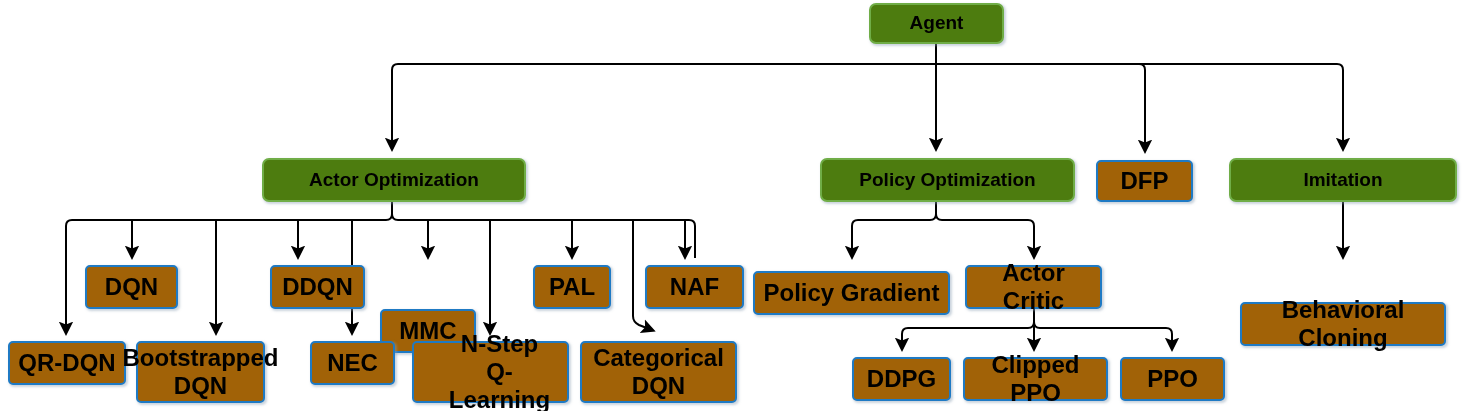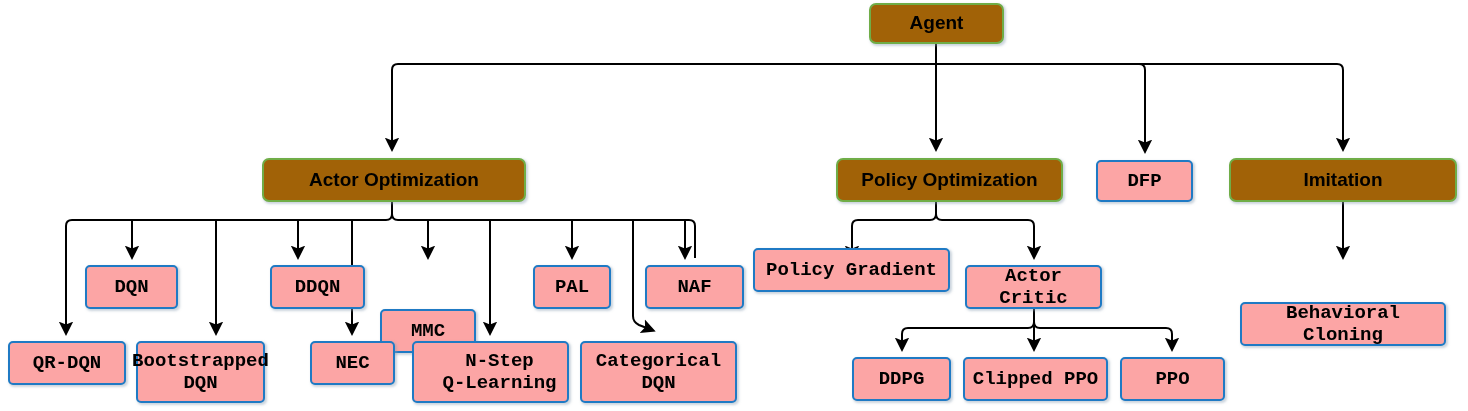--- a/index.html
+++ b/index.html
@@ -34,30 +34,29 @@
     align-items: center;
     justify-content: center;
     text-align: center;
     font-weight: bold;
     color: #000000;
     line-height: 1.18;
     border-radius: 5px;
     box-shadow: 1.5px 1.5px 2.5px rgba(140,160,180,0.45);
   }
   .node.green {
-    background: #a16207;
+    background: #4d7c0f;
     border: 2.3px solid #70ad47;
     border-radius: 7px;
     font-size: 19px;
   }
   .node.blue {
-    background: #fca5a5;
+    background: #a16207;
     border: 2.6px solid #1f7ac4;
-    font-size: 19px;
-    font-family: Liberation Mono, monospace;
+    font-size: 24px;
   }
   .node .label {
     padding: 0 6px;
     white-space: pre-line;
   }
 </style>
 </head>
 <body>
 
 <div id="diagram-root">
@@ -108,21 +107,21 @@
     </g>
   </svg>
 
   <div id="nodes-layer">
       <div class="node green" style="left: 869px; top: 3px; width: 135px; height: 41px;">
         <span class="label">Agent</span>
       </div>
       <div class="node green" style="left: 262px; top: 158px; width: 264px; height: 44px;">
         <span class="label">Actor Optimization</span>
       </div>
-      <div class="node green" style="left: 820px; top: 158px; width: 227px; height: 44px; margin-left: 16px;">
+      <div class="node green" style="left: 820px; top: 158px; width: 255px; height: 44px;">
         <span class="label">Policy Optimization</span>
       </div>
       <div class="node blue" style="left: 1096px; top: 160px; width: 97px; height: 42px;">
         <span class="label">DFP</span>
       </div>
       <div class="node green" style="left: 1229px; top: 158px; width: 228px; height: 44px;">
         <span class="label">Imitation</span>
       </div>
       <div class="node blue" style="left: 85px; top: 265px; width: 93px; height: 44px;">
         <span class="label">DQN</span>
@@ -150,21 +149,21 @@
         <span class="label">NEC</span>
       </div>
       <div class="node blue" style="left: 412px; top: 341px; width: 157px; height: 62px; padding-left: 18px;">
         <span class="label">N-Step
 Q-Learning</span>
       </div>
       <div class="node blue" style="left: 580px; top: 341px; width: 157px; height: 62px;">
         <span class="label">Categorical
 DQN</span>
       </div>
-      <div class="node blue" style="left: 753px; top: 248px; width: 197px; height: 44px;">
+      <div class="node blue" style="left: 753px; top: 271px; width: 197px; height: 44px;">
         <span class="label">Policy Gradient</span>
       </div>
       <div class="node blue" style="left: 965px; top: 265px; width: 137px; height: 44px;">
         <span class="label">Actor Critic</span>
       </div>
       <div class="node blue" style="left: 1240px; top: 265px; width: 206px; height: 44px; margin-top: 37px;">
         <span class="label">Behavioral Cloning</span>
       </div>
       <div class="node blue" style="left: 852px; top: 357px; width: 99px; height: 44px;">
         <span class="label">DDPG</span>

